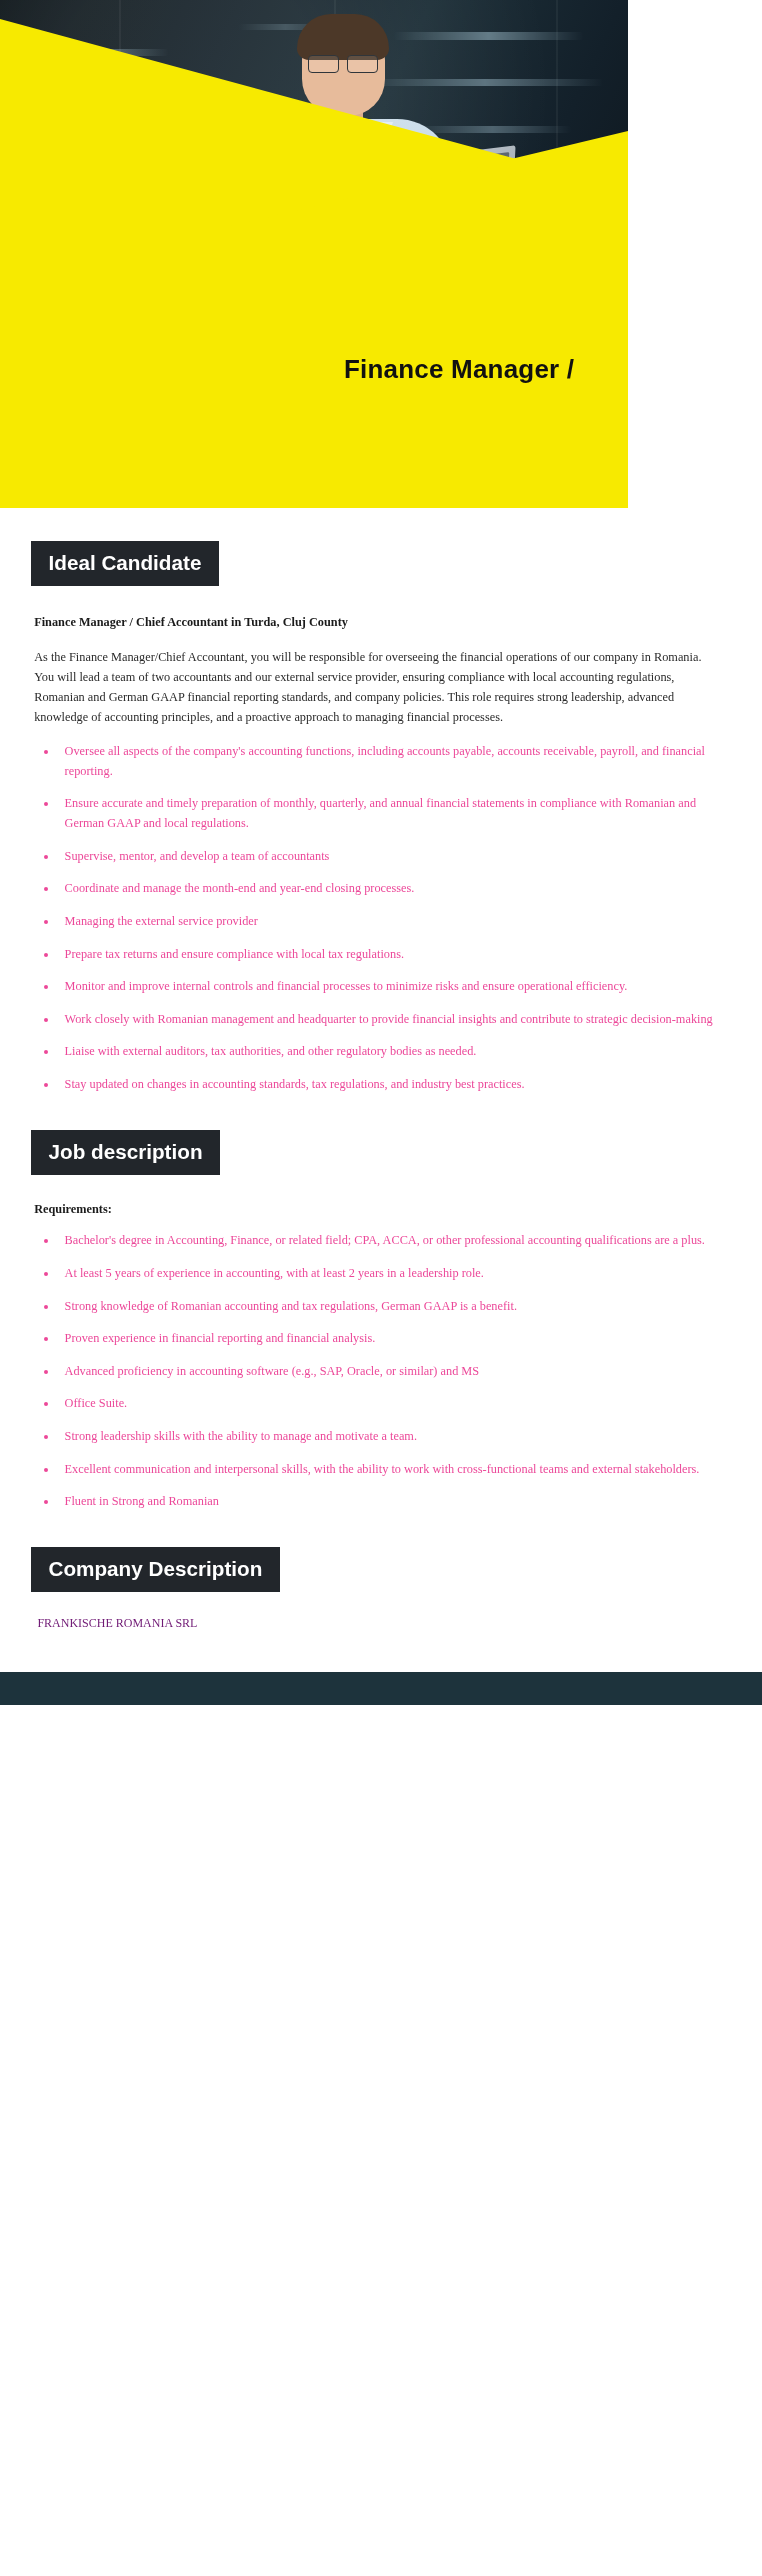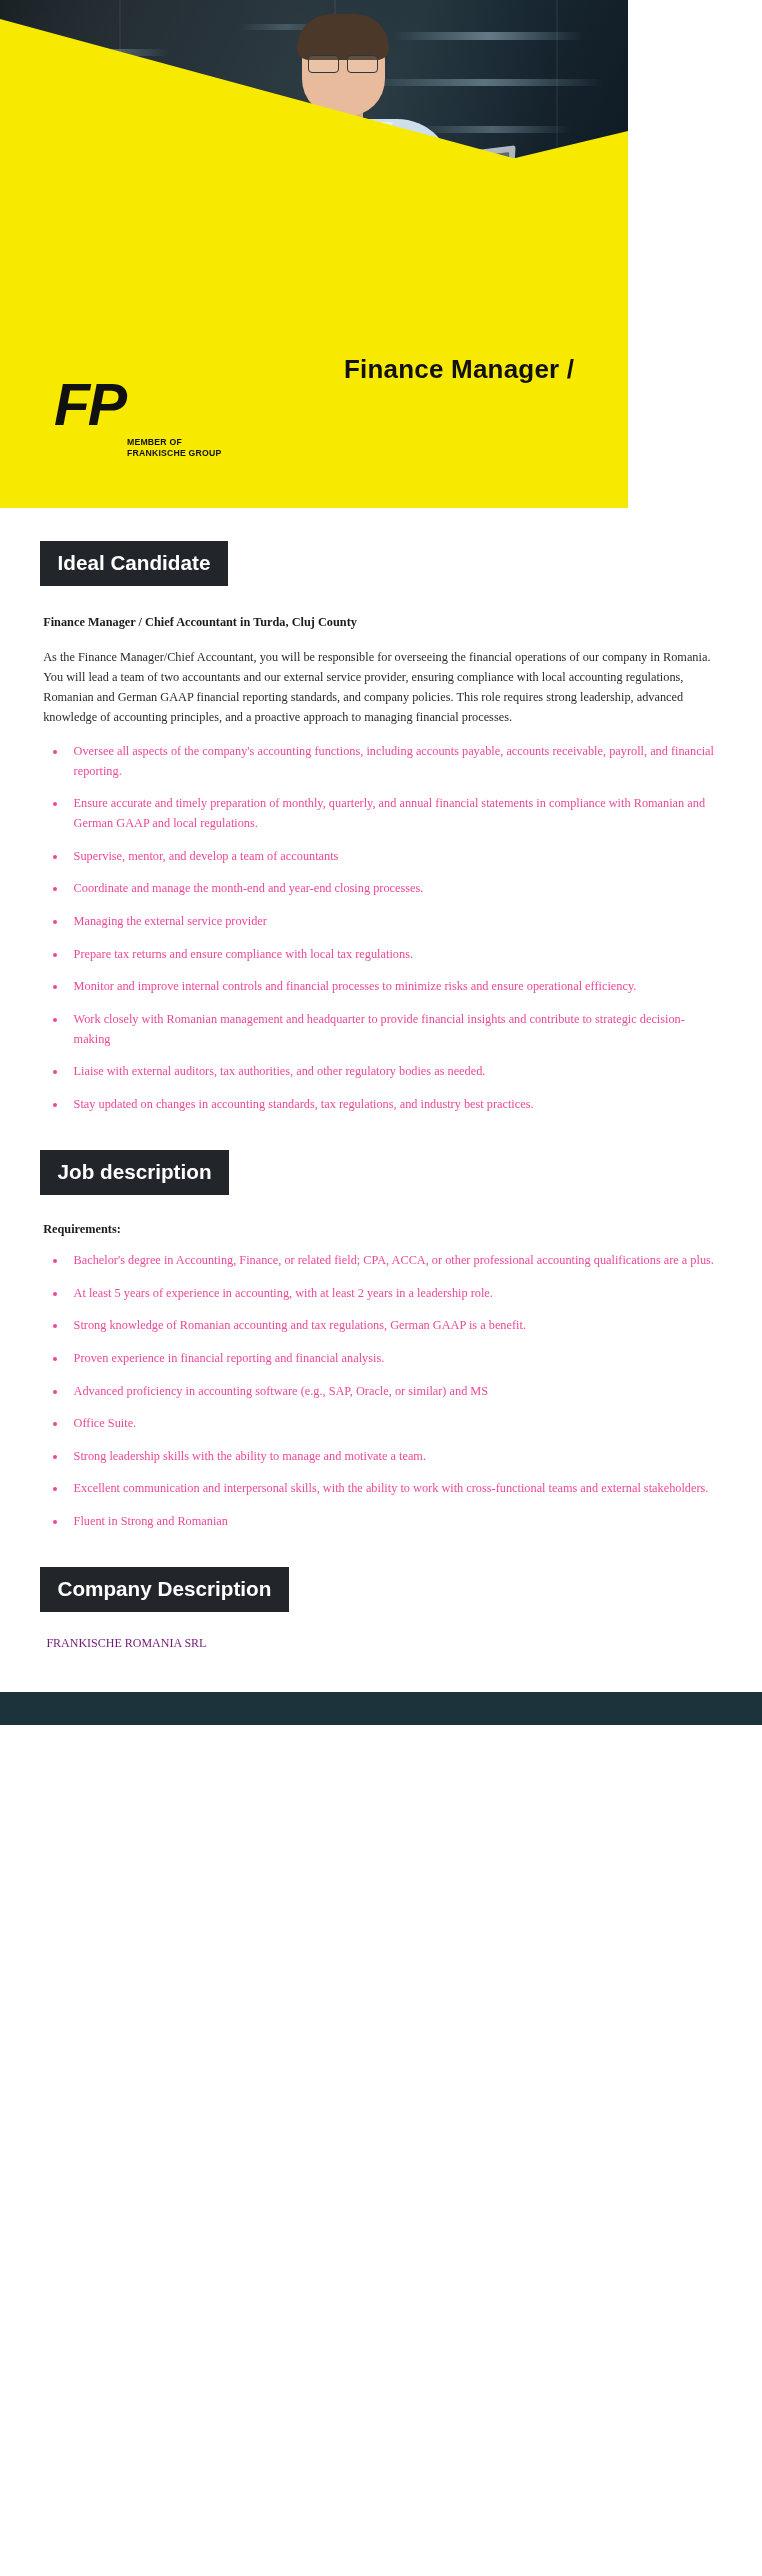--- a/index.html
+++ b/index.html
@@ -176,21 +176,21 @@
     margin-top: 4.8px;
     margin-left: 73px;
     font-size: 8.7px;
     font-weight: bold;
     line-height: 1.25;
     color: #111111;
     letter-spacing: 0.2px;
   }
 
   
-  .content { padding: 0 41px 0 40px; }
+  .content { padding: 0 41px 0 31px; }
 
   .sec-head {
     display: inline-block;
     background: #22262b;
     color: #ffffff;
     font-size: 20.7px;
     font-weight: bold;
     padding: 10.3px 17.5px 11px 17.5px;
     margin: 0;
   }
@@ -285,27 +285,20 @@
     </div>
 
     <div class="wedge"></div>
     <div class="wedge2"></div>
     <div class="yellow-band"></div>
 
     <div class="job-title">
       <span>Finance Manager /</span>
     </div>
 
-    <div class="logo-wrap">
-      <div class="logo-fp">FP</div>
-      <div class="logo-sub">
-        <div>MEMBER OF</div>
-        <div>FRANKISCHE GROUP</div>
-      </div>
-    </div>
   </div>
 
   <div class="content">
 
     <div class="sec-head-wrap first">
       <h2 class="sec-head">Ideal Candidate</h2>
     </div>
     <div class="body-block">
       <div class="lead">Finance Manager / Chief Accountant in Turda, Cluj County</div>
       <p class="para">As the Finance Manager/Chief Accountant, you will be responsible for overseeing the financial operations of our company in Romania. You will lead a team of two accountants and our external service provider, ensuring compliance with local accounting regulations, Romanian and German GAAP financial reporting standards, and company policies. This role requires strong leadership, advanced knowledge of accounting principles, and a proactive approach to managing financial processes.</p>

